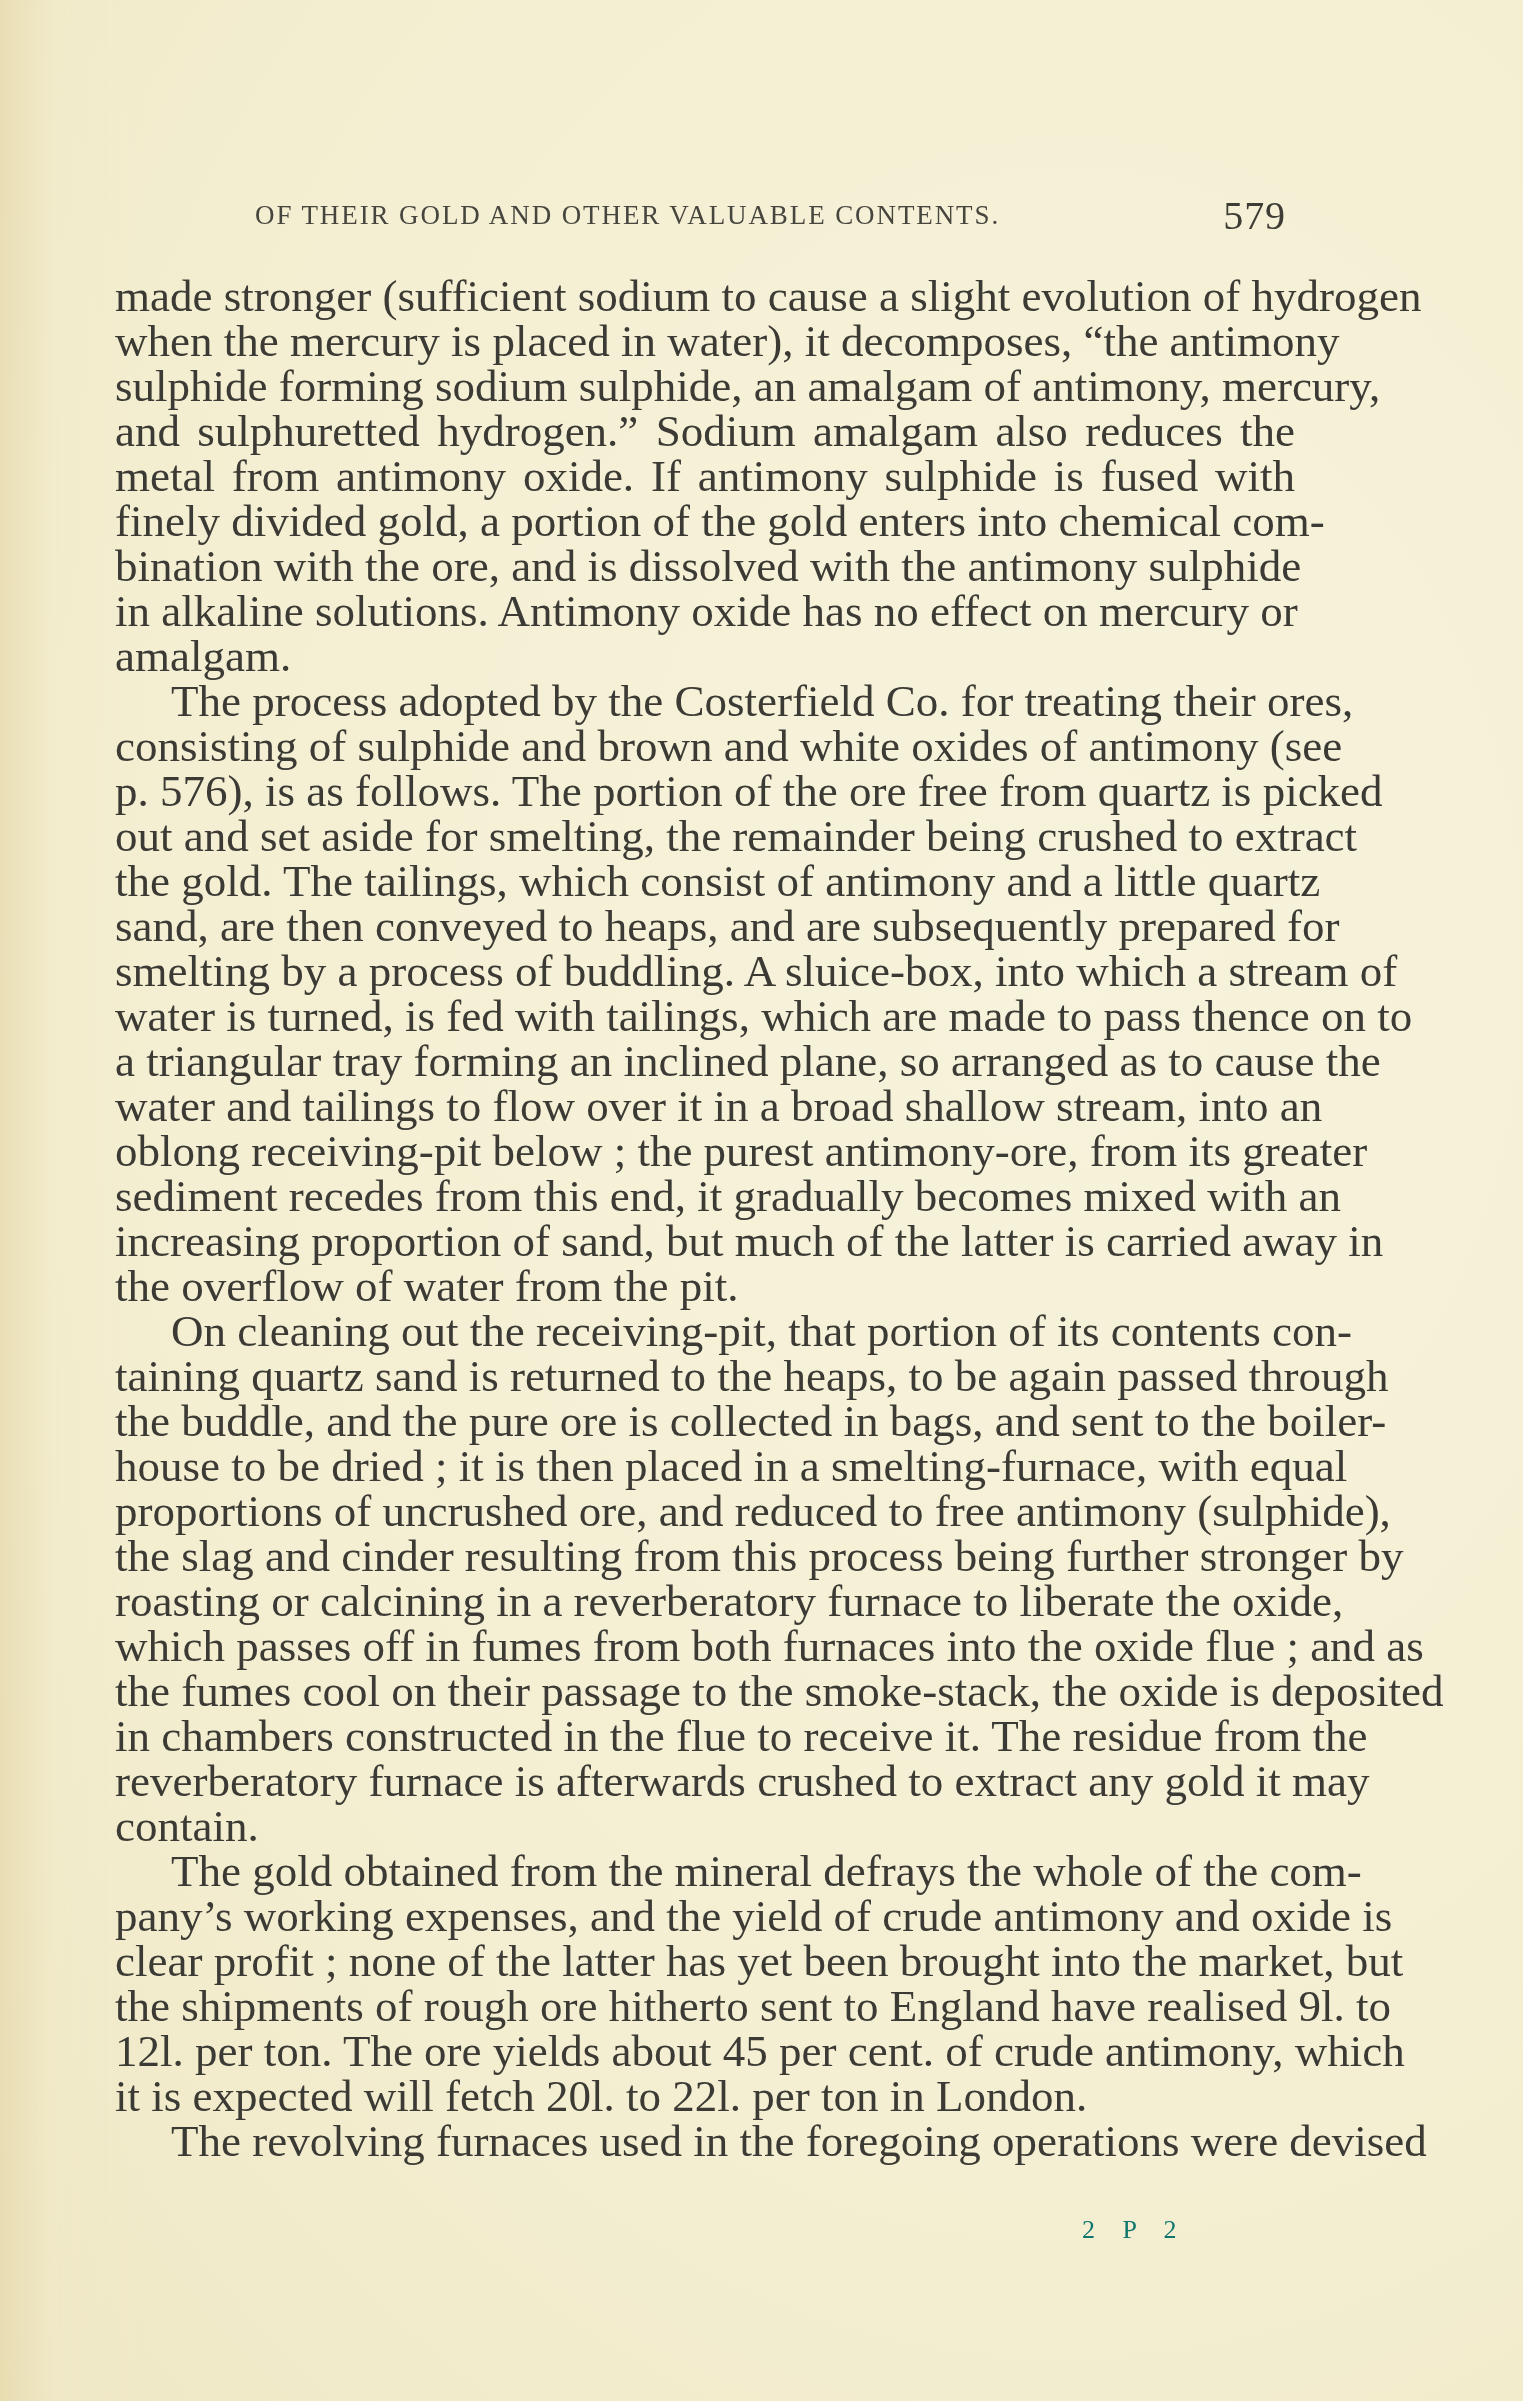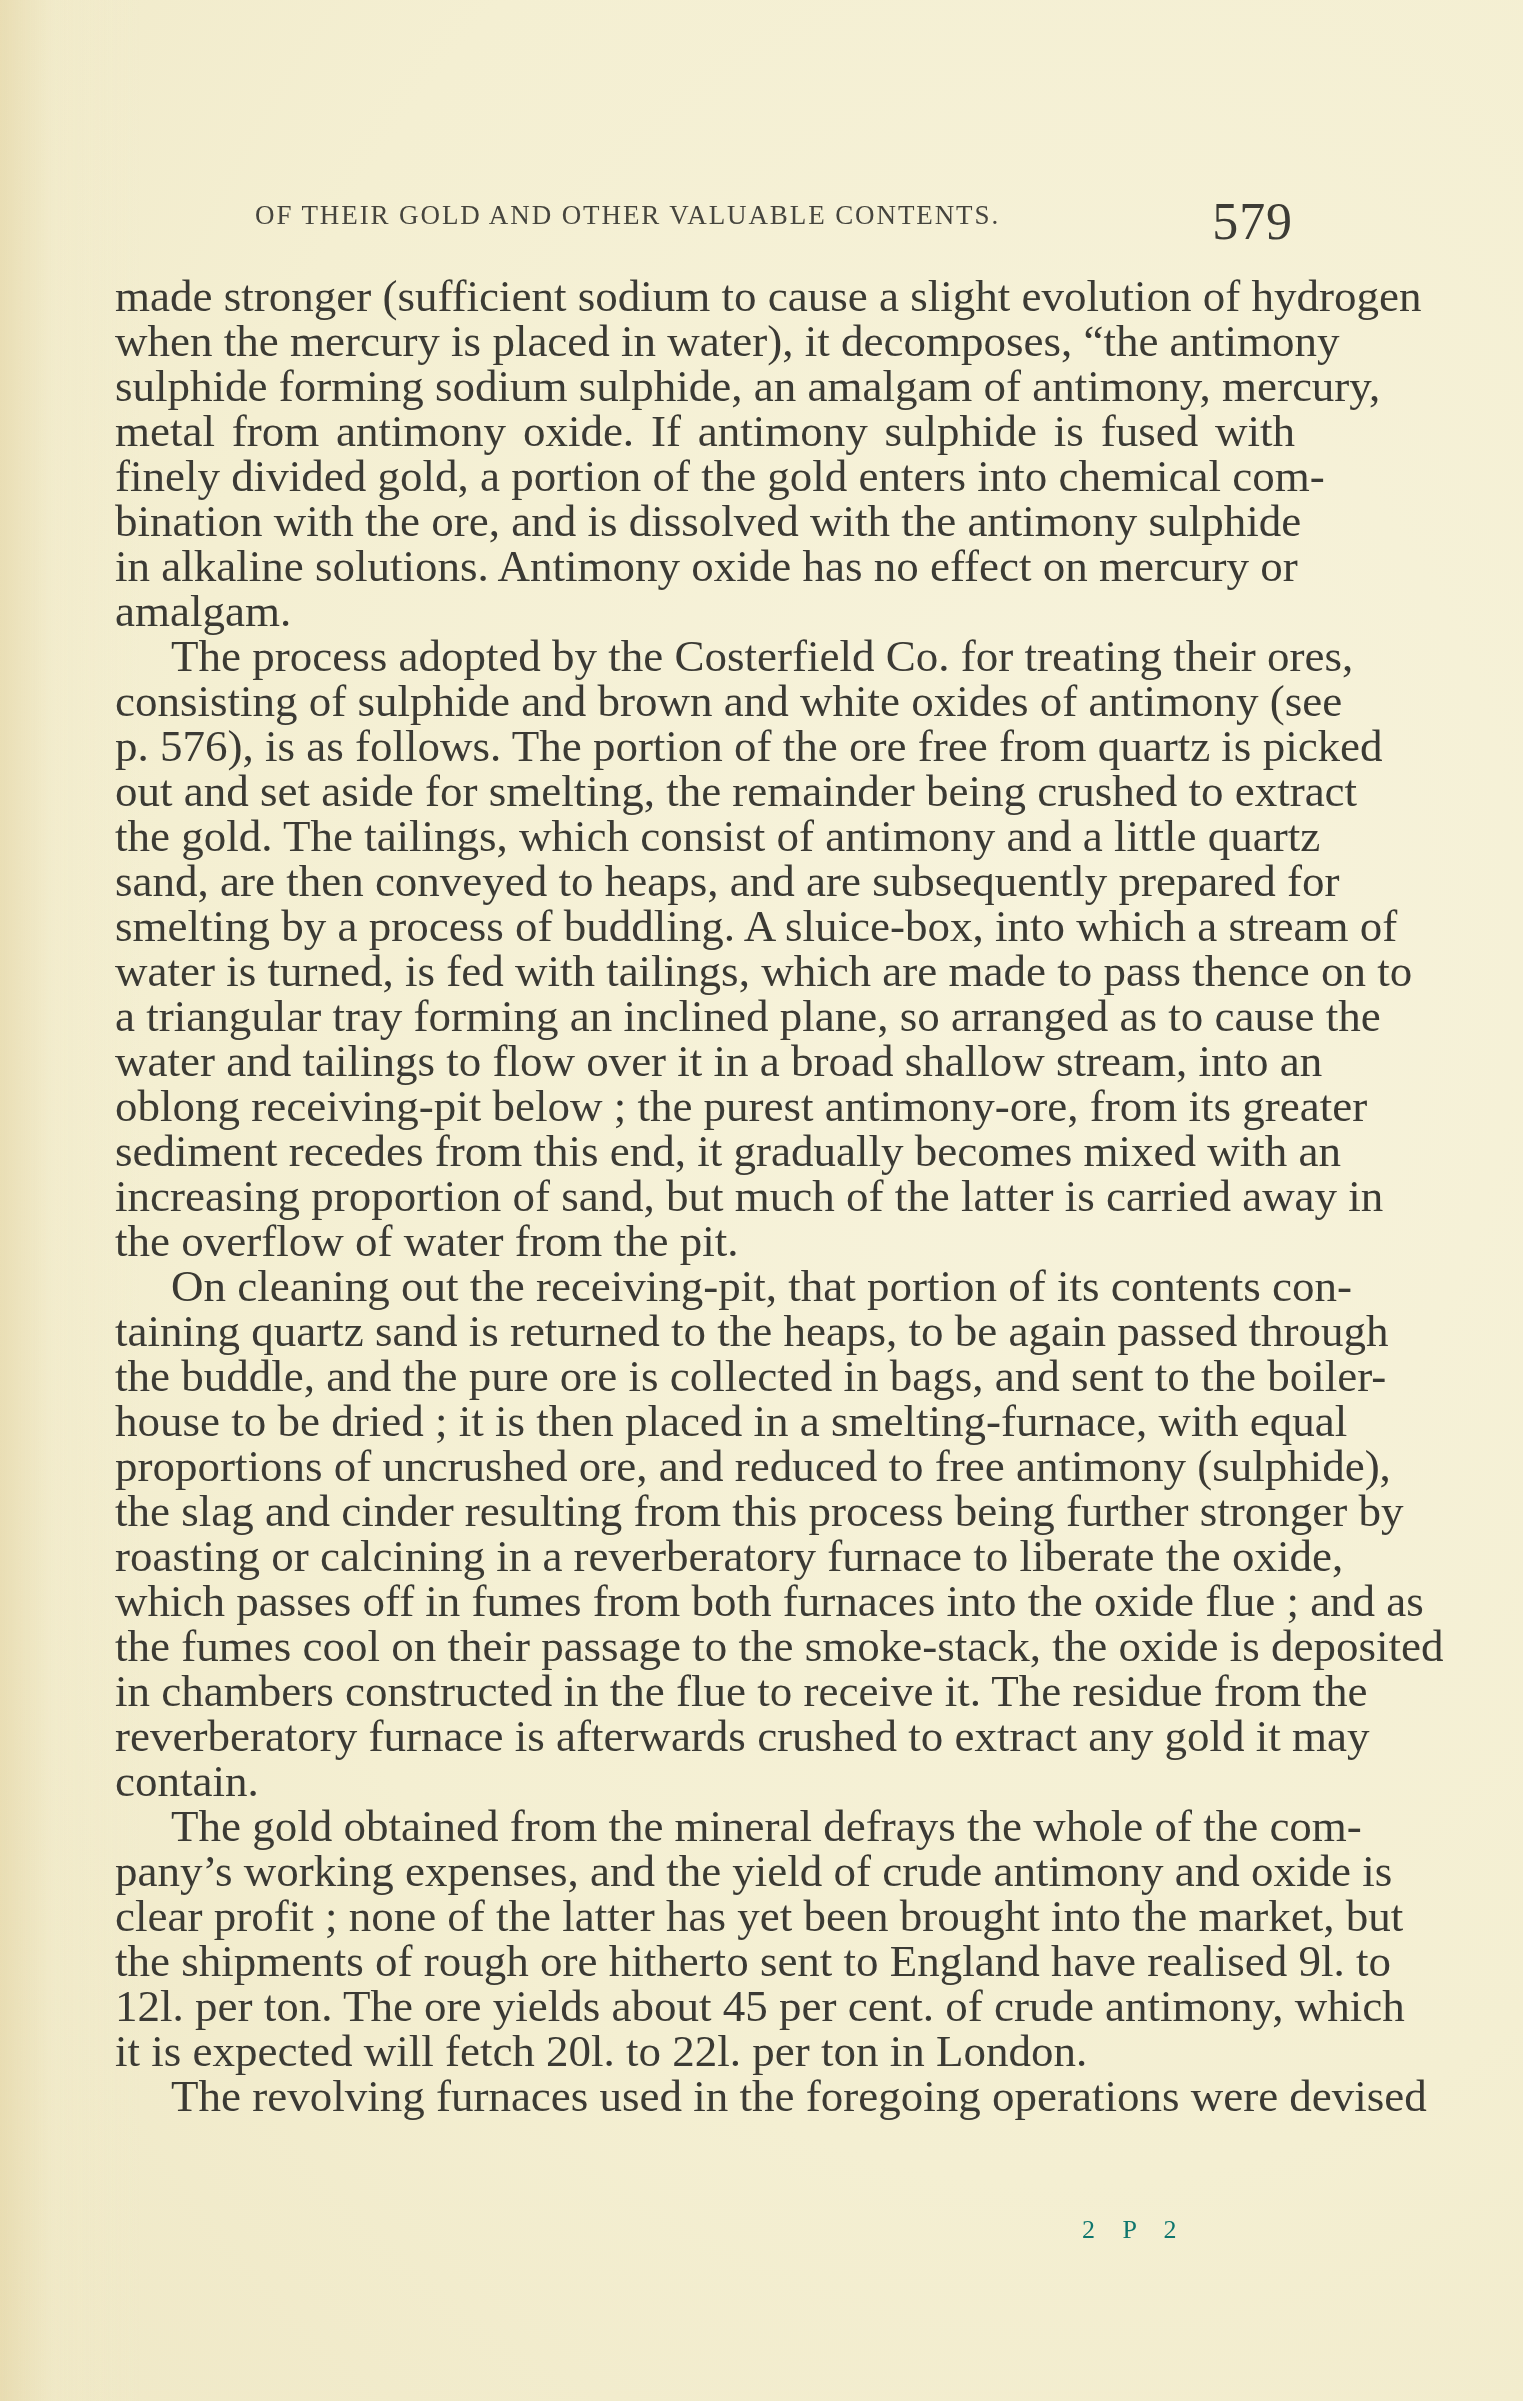--- a/index.html
+++ b/index.html
@@ -34,23 +34,23 @@
       position: absolute;
       left: 0;
       top: 5.3px;
       font-size: 27px;
       letter-spacing: 1.9px;
       color: #46453e;
       white-space: nowrap;
     }
     .page-number {
       position: absolute;
-      right: 7px;
+      right: 14px;
       top: -3.5px;
-      font-size: 52px;
+      font-size: 40px;
       color: #3d3c35;
       letter-spacing: 0.9px;
       margin-left: 8px;
     }
     .body-text {
       position: absolute;
       left: 115px;
       top: 274px;
       width: 1180px;
     }
@@ -86,20 +86,21 @@
 
   <div class="running-head">
     <span class="running-title">OF THEIR GOLD AND OTHER VALUABLE CONTENTS.</span>
     <span class="page-number">579</span>
   </div>
 
   <div class="body-text" id="body-text">
       <span class="line">made stronger (sufficient sodium to cause a slight evolution of hydrogen</span>
       <span class="line">when the mercury is placed in water), it decomposes, “the antimony</span>
       <span class="line">sulphide forming sodium sulphide, an amalgam of antimony, mercury,</span>
+      <span class="line">and sulphuretted hydrogen.”  Sodium amalgam also reduces the</span>
       <span class="line">metal from antimony oxide.  If antimony sulphide is fused with</span>
       <span class="line">finely divided gold, a portion of the gold enters into chemical com-</span>
       <span class="line">bination with the ore, and is dissolved with the antimony sulphide</span>
       <span class="line">in alkaline solutions.  Antimony oxide has no effect on mercury or</span>
       <span class="line last">amalgam.</span>
       <span class="line indent">The process adopted by the Costerfield Co. for treating their ores,</span>
       <span class="line">consisting of sulphide and brown and white oxides of antimony (see</span>
       <span class="line">p. 576), is as follows.  The portion of the ore free from quartz is picked</span>
       <span class="line">out and set aside for smelting, the remainder being crushed to extract</span>
       <span class="line">the gold.  The tailings, which consist of antimony and a little quartz</span>

